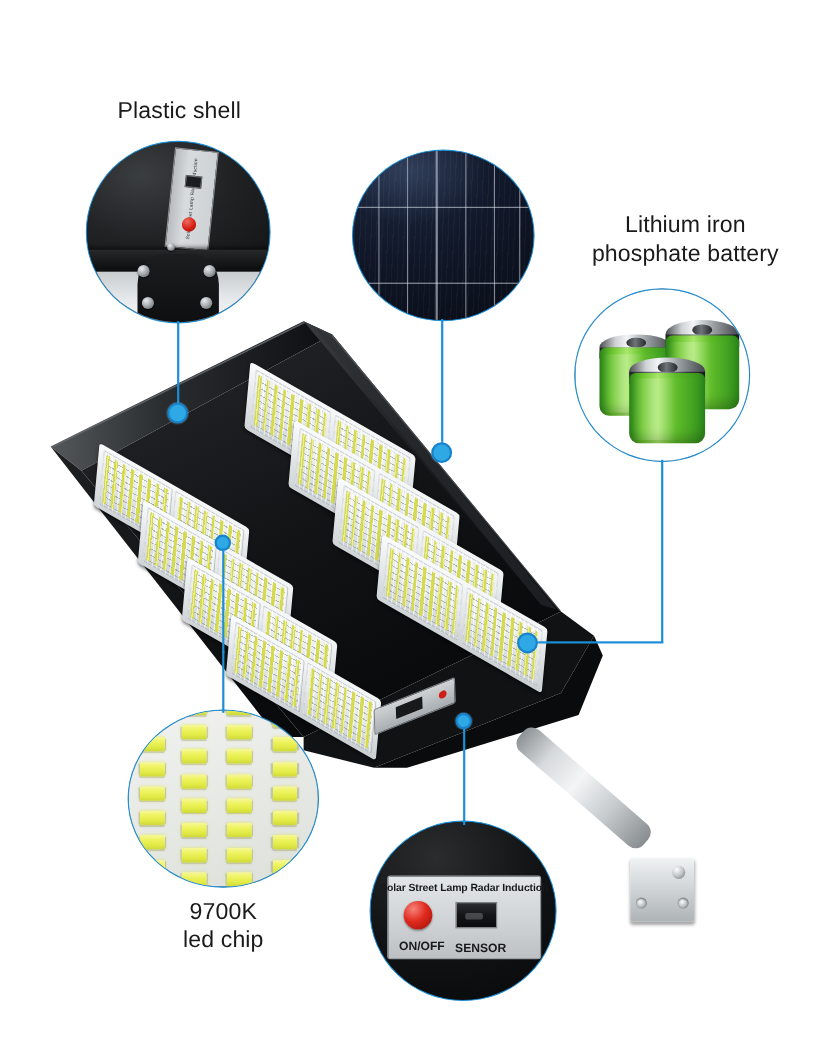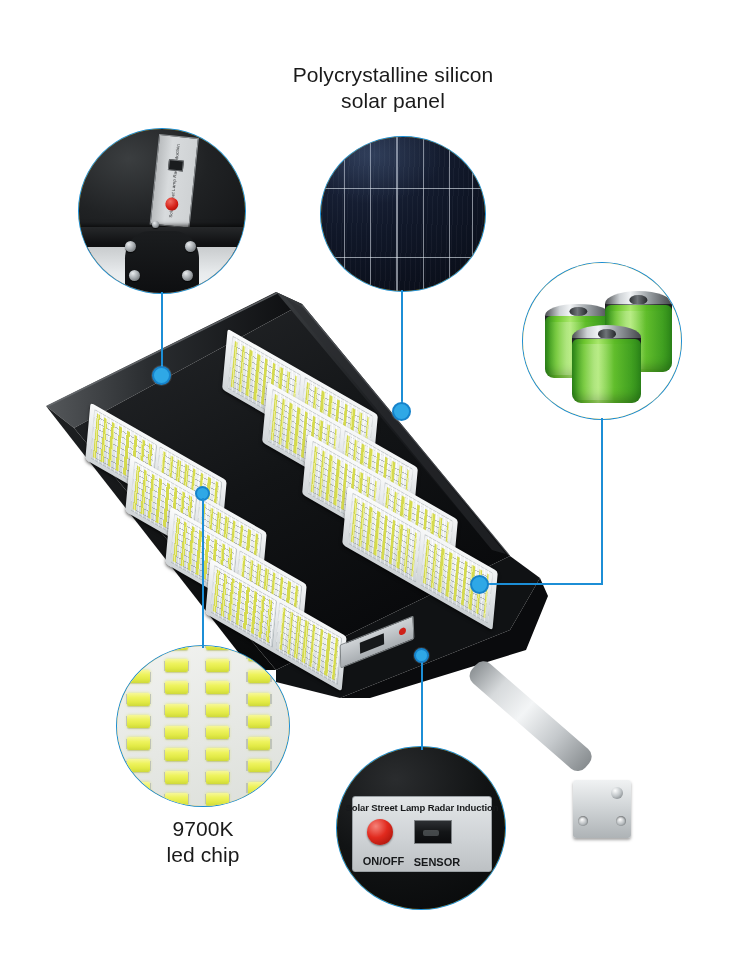--- a/index.html
+++ b/index.html
@@ -13,21 +13,21 @@
   
   .callout-label{
     position:absolute;text-align:center;color:#1a1a1a;
     font-size:21px;line-height:26px;font-weight:400;letter-spacing:.1px;
     white-space:pre-line;
   }
 
   
   .bubble{
     position:absolute;border-radius:50%;overflow:hidden;
-    border:1.4px solid #1c8ed6;background:#eab308;box-sizing:border-box;
+    border:1.4px solid #1c8ed6;background:#0c4a6e;box-sizing:border-box;
   }
   .bubble-inner{position:absolute;inset:0;}
 
   
   .lead{position:absolute;background:#1c8ed6;}
   .lead.v{width:1.6px;}
   .lead.h{height:1.6px;}
 
   
   .dot{
@@ -380,20 +380,21 @@
 
   <div class="arm" style="left:470px;top:650px;width:230px;height:200px;">
     <div class="arm-tube" style="left:4px;top:4px;width:150px;height:26px;transform:rotate(41deg);transform-origin:0 50%;"></div>
     <div class="bracket" style="left:103px;top:130px;width:58px;height:58px;">
       <div class="bhole" style="left:5px;top:36px;"></div>
       <div class="bhole" style="right:5px;top:36px;"></div>
       <div class="bbolt" style="right:8px;top:7px;"></div>
     </div>
   </div>
 
+  <div class="callout-label" style="left:48px;top:88px;width:230px;">Plastic shell</div>
 
   <div class="bubble" style="left:78px;top:128px;width:168px;height:166px;">
     <div class="bubble-inner">
       <div class="shell-bg"></div>
       <div class="shell-plate">
         <div class="pl-txt">Solar Street Lamp Radar Induction</div>
         <div class="pl-win"></div>
         <div class="pl-btn"></div>
       </div>
       <div class="shell-lip"></div>
@@ -402,41 +403,41 @@
       <div class="screw tiny" style="left:44%;top:56%;"></div>
       <div class="screw" style="left:28%;top:68%;"></div>
       <div class="screw" style="left:64%;top:68%;"></div>
       <div class="screw" style="left:30%;top:86%;"></div>
       <div class="screw" style="left:62%;top:86%;"></div>
     </div>
   </div>
   <div class="lead v" style="left:161px;top:292px;height:80px;"></div>
   <div class="dot" style="left:152px;top:366px;"></div>
 
-  <div class="callout-label" style="left:268px;top:62px;width:250px;">Polycrystalline silicon
-solar panel</div>
 
   <div class="bubble" style="left:320px;top:136px;width:166px;height:156px;">
     <div class="bubble-inner">
       <div class="panel-bg"></div>
       <div class="panel-v" style="left:14%;"></div>
       <div class="panel-v" style="left:30%;"></div>
       <div class="panel-v" style="left:46%;"></div>
       <div class="panel-v" style="left:62%;"></div>
       <div class="panel-v" style="left:78%;"></div>
       <div class="panel-v" style="left:92%;"></div>
       <div class="panel-h" style="top:33%;"></div>
       <div class="panel-h" style="top:78%;"></div>
       <div class="panel-grain"></div>
       <div class="panel-sheen"></div>
     </div>
   </div>
   <div class="lead v" style="left:401px;top:290px;height:118px;"></div>
   <div class="dot" style="left:392px;top:402px;"></div>
 
+  <div class="callout-label" style="left:498px;top:192px;width:250px;">Lithium iron
+phosphate battery</div>
 
   <div class="bubble" style="left:522px;top:262px;width:160px;height:158px;border-width:1.5px;">
     <div class="bubble-inner">
       <div class="batt-bg"></div>
       <div class="cell" style="left:14%;top:26%;width:42%;height:48%;">
         <div class="top"></div>
           <div class="nub"></div>
           <div class="collar"></div>
           <div class="body"></div>
           <div class="liquid"></div>

